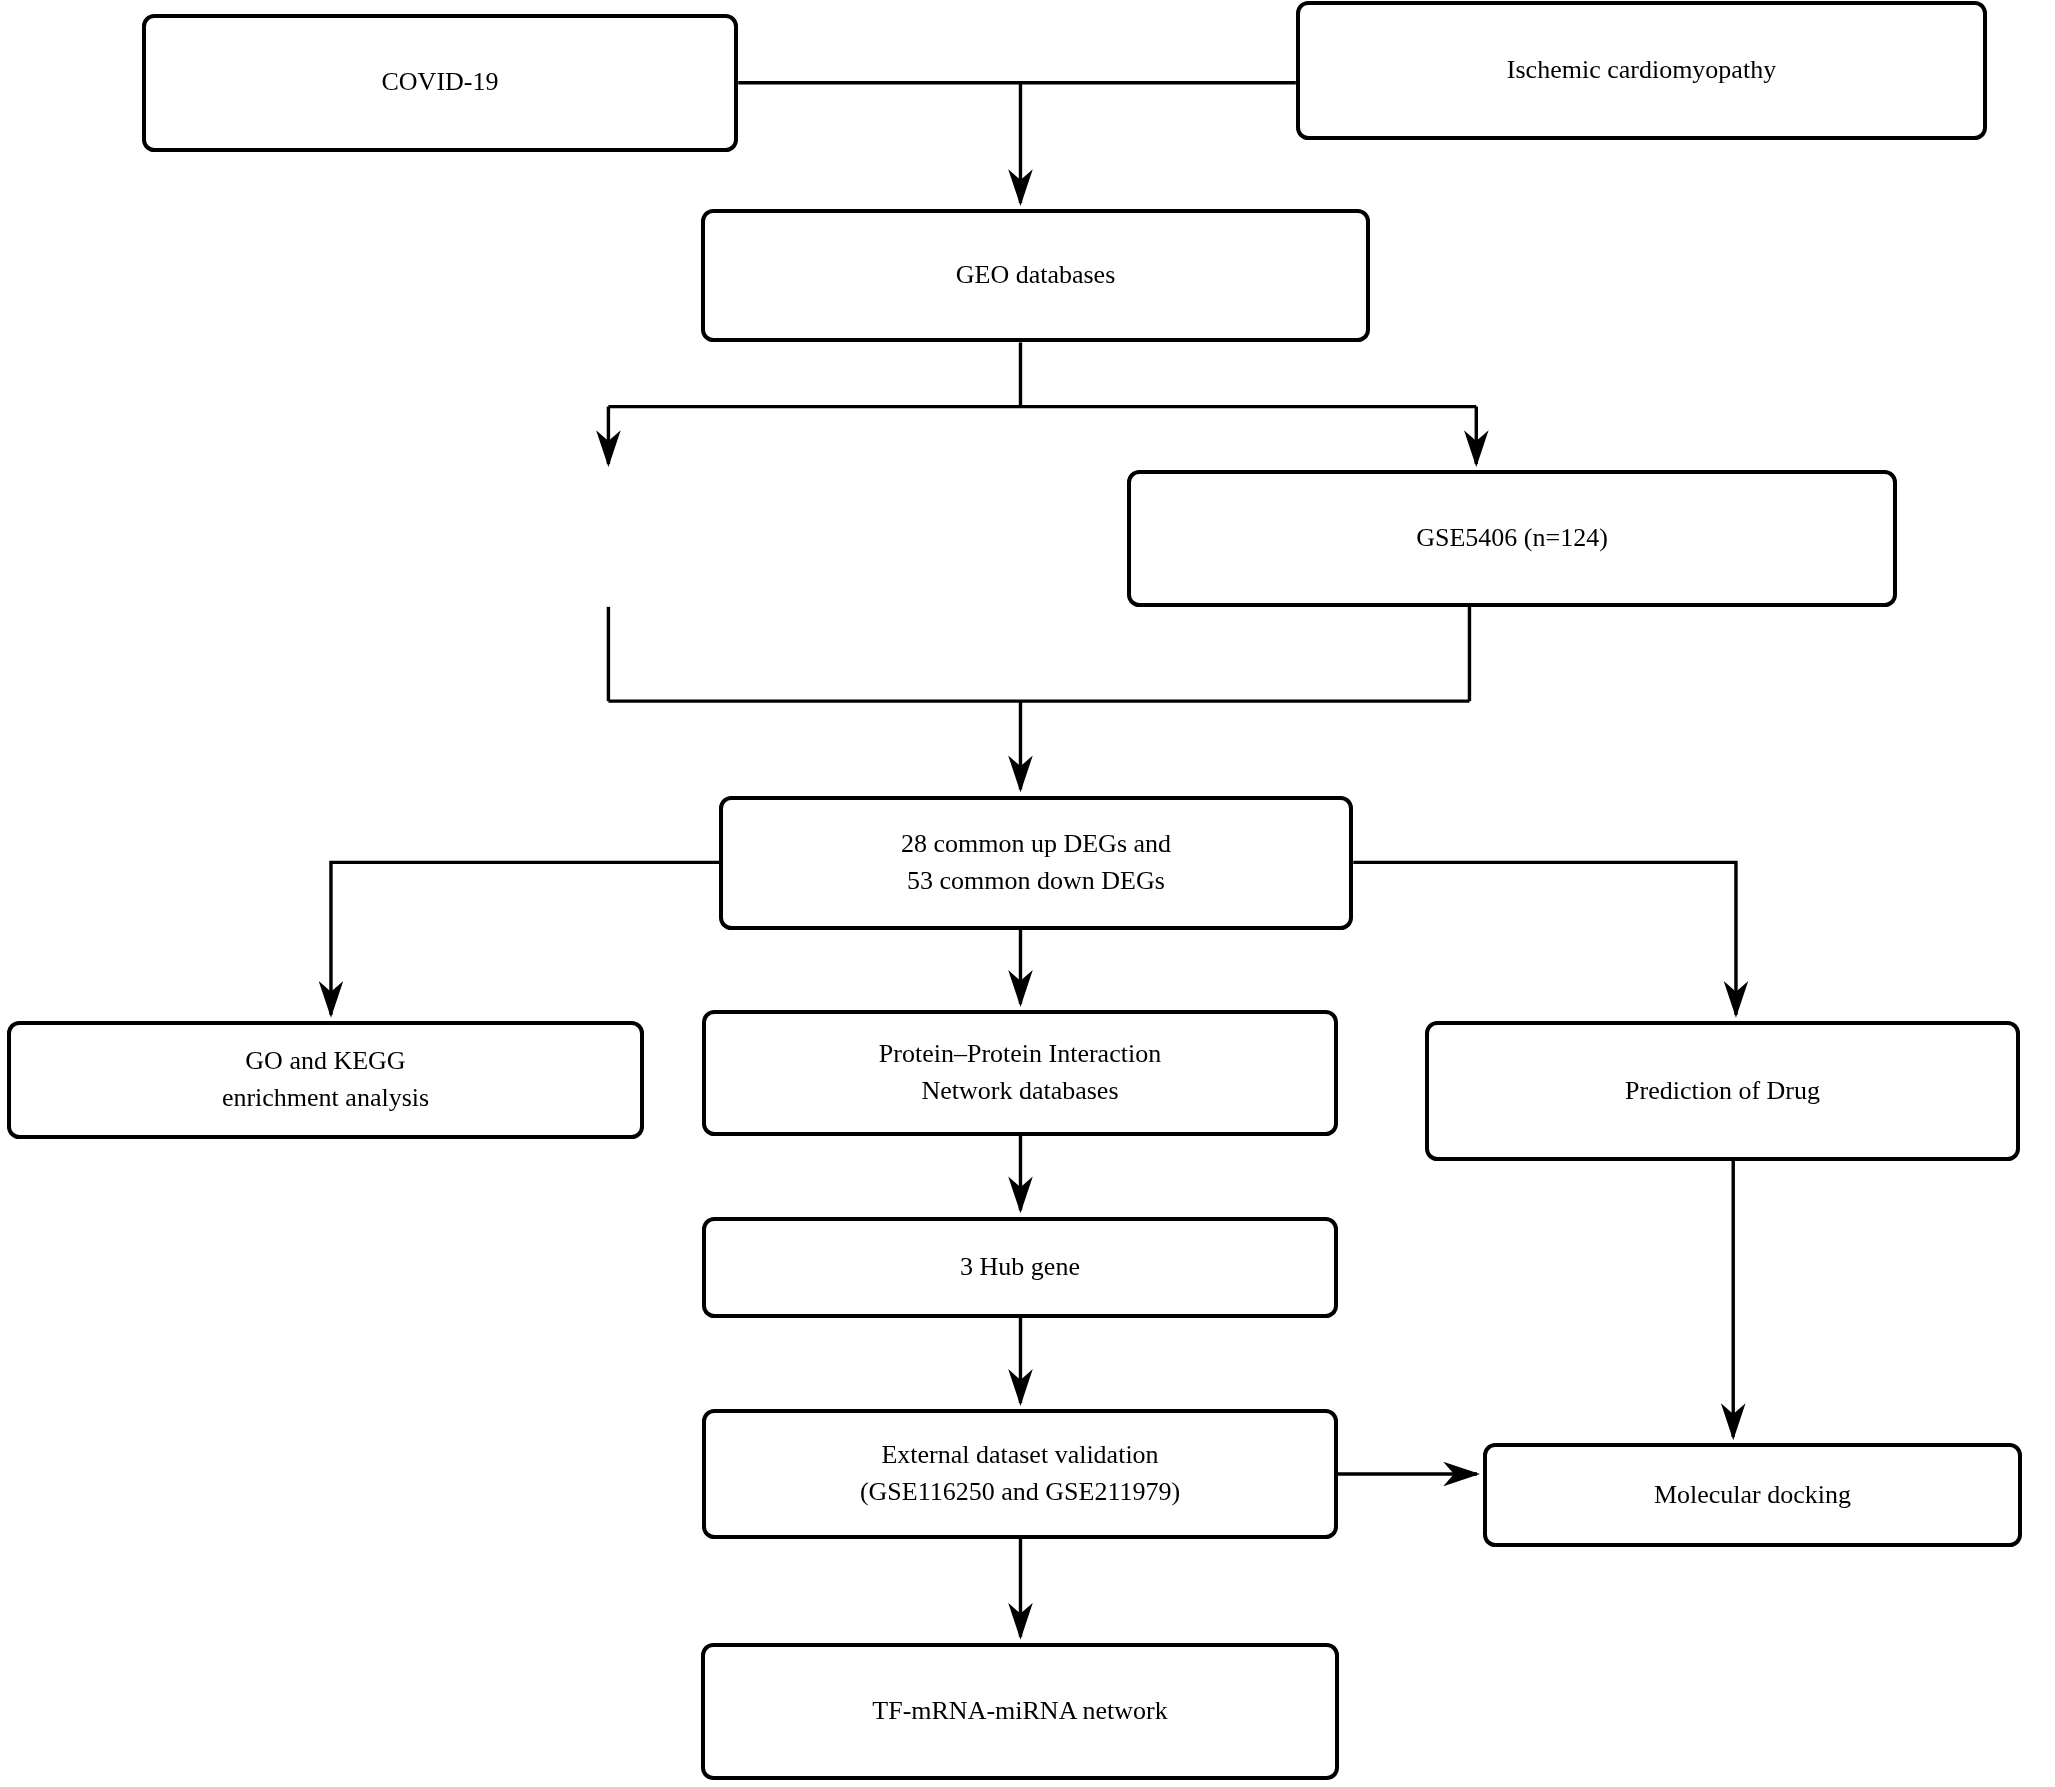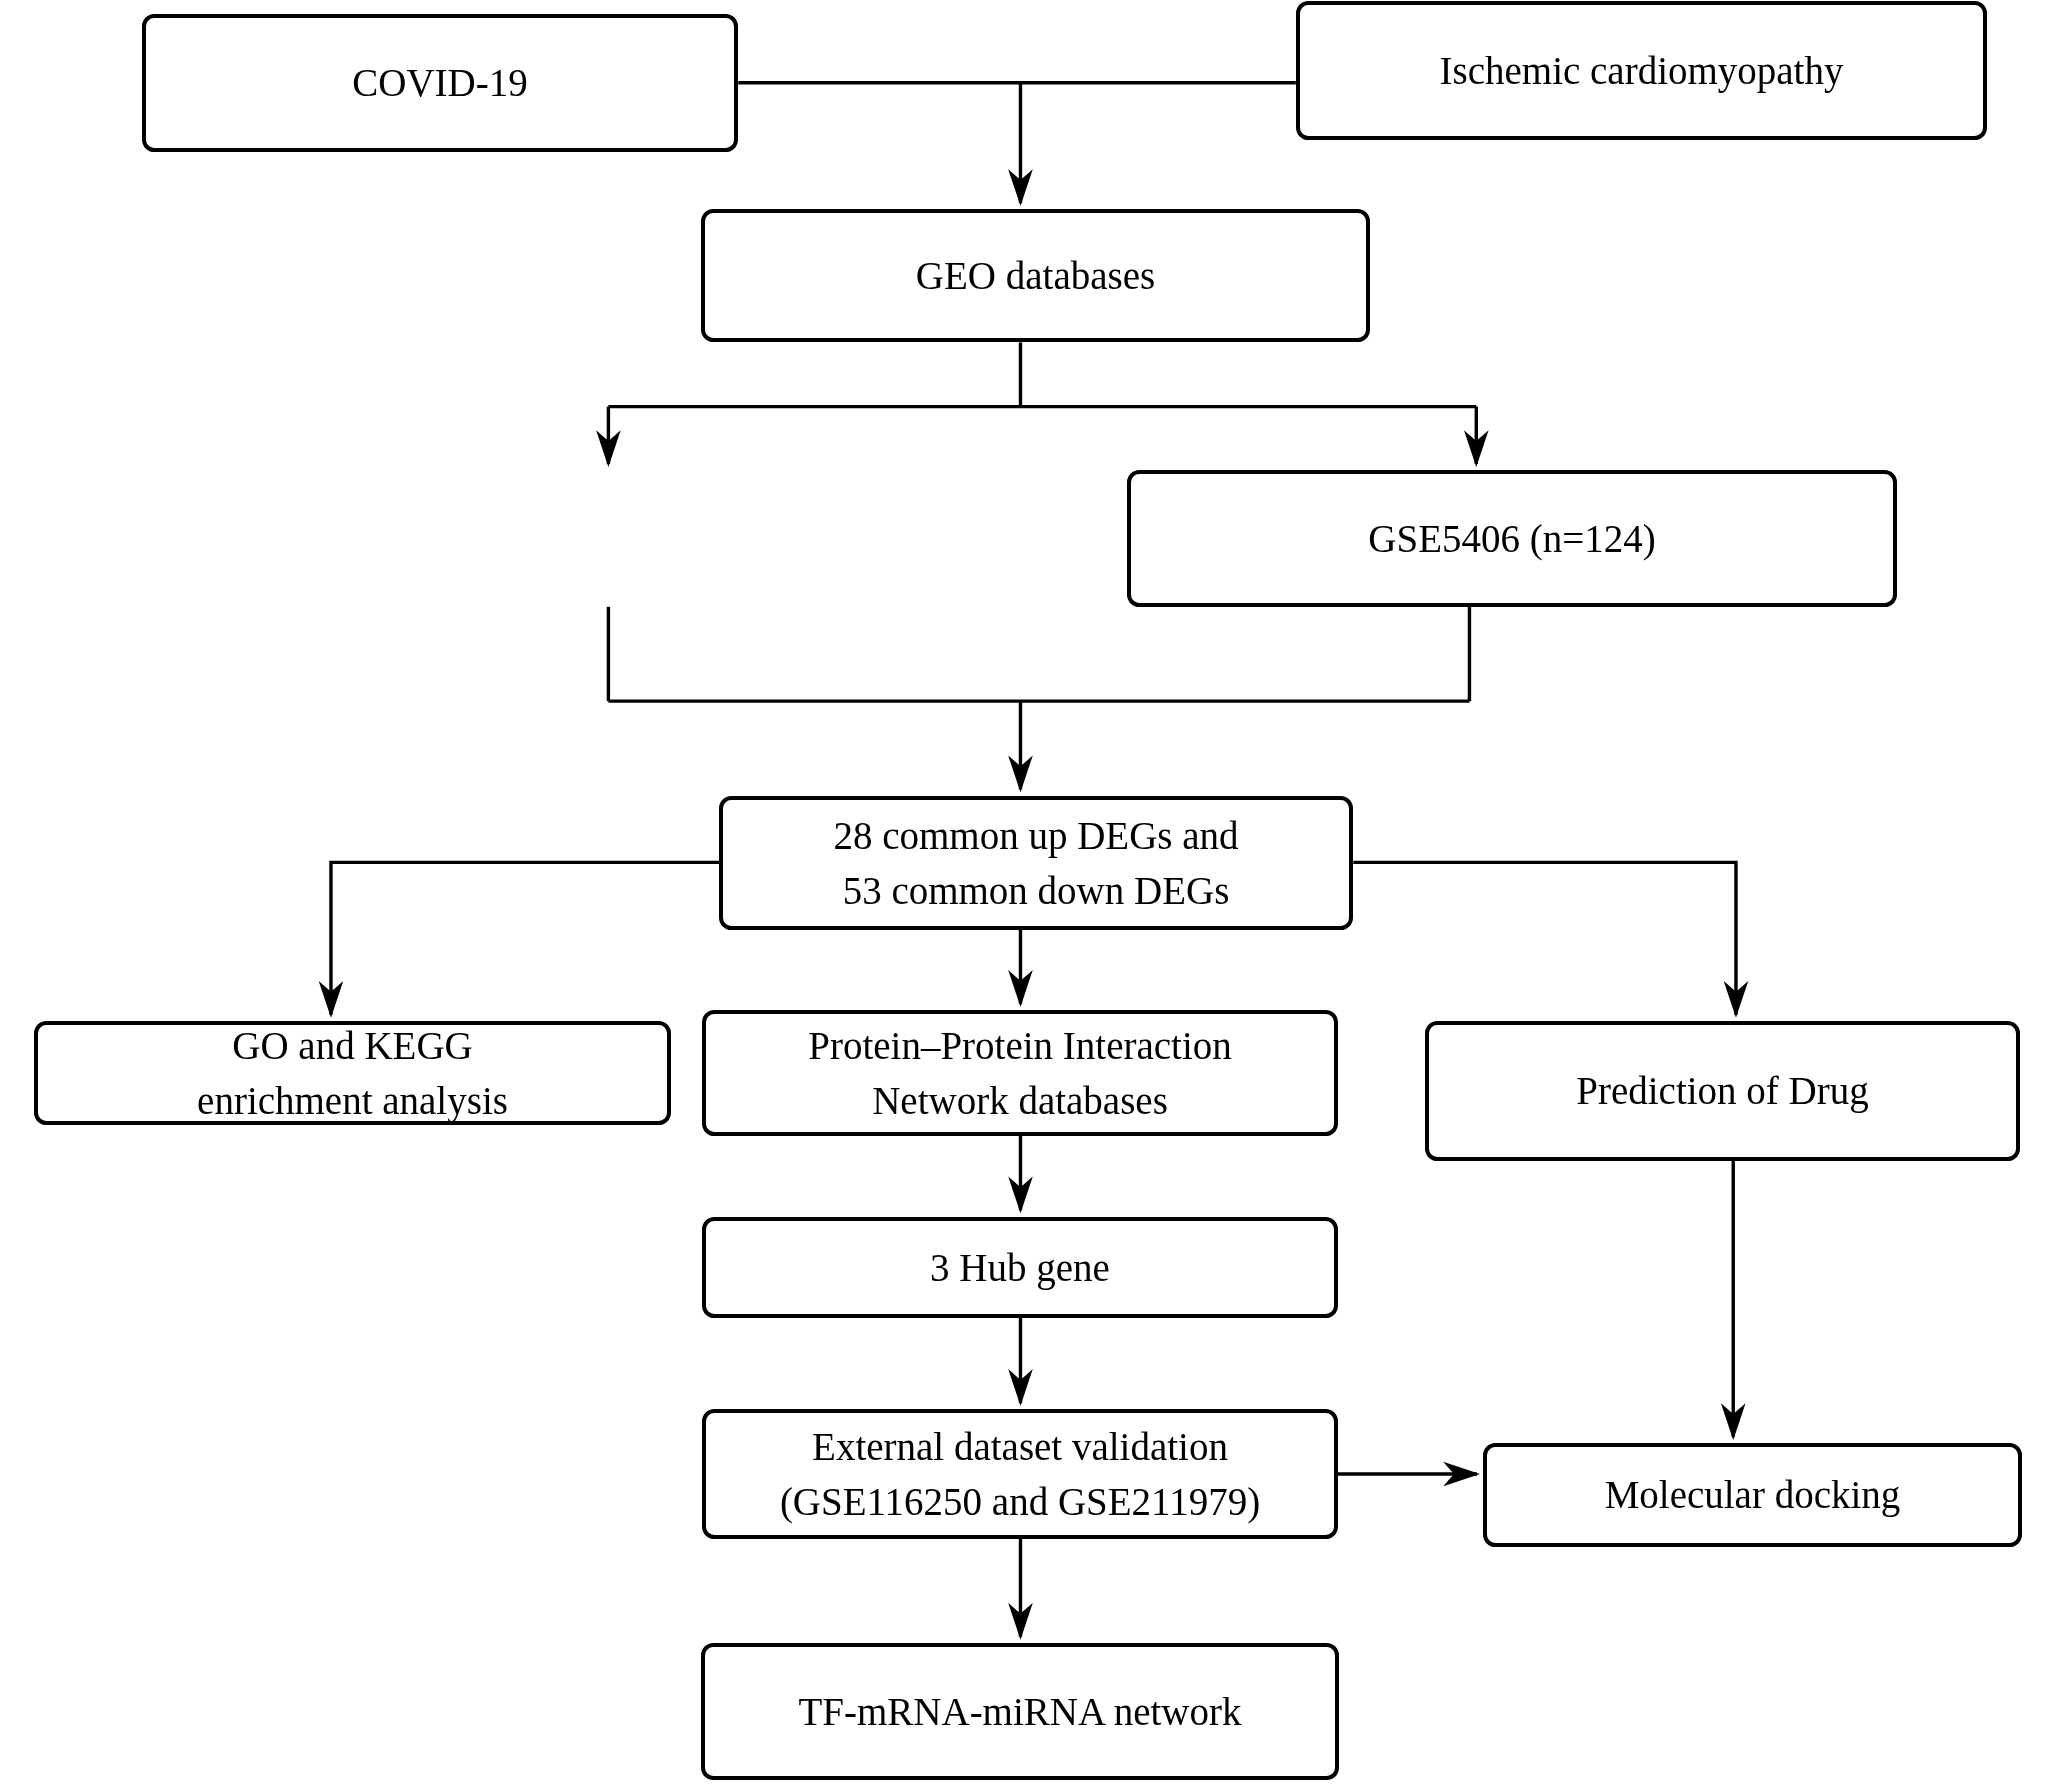--- a/index.html
+++ b/index.html
@@ -34,21 +34,21 @@
   .box {
     position: absolute;
     background: var(--box-fill);
     border: 4.1px solid var(--box-border);
     border-radius: 12.3px;
     display: flex;
     flex-direction: column;
     justify-content: center;
     align-items: center;
     text-align: center;
-    font-size: 39px;
+    font-size: 26px;
     line-height: 1.42;
     color: var(--text);
     padding: 2.7px 8.2px;
   }
   .ln { display: block; white-space: nowrap; }
 </style>
 </head>
 <body>
 
 <div id="canvas">
@@ -95,21 +95,21 @@
 
   <div class="box" style="left:1127px; top:470px; width:770px; height:137px">
     <span class="ln">GSE5406 (n=124)</span>
   </div>
 
   <div class="box" style="left:719px; top:796px; width:634px; height:134px">
     <span class="ln">28 common up DEGs and</span>
     <span class="ln">53 common down DEGs</span>
   </div>
 
-  <div class="box" style="left:34px; top:1021px; width:637px; height:104px">
+  <div class="box" style="left:7px; top:1021px; width:637px; height:118px">
     <span class="ln">GO and KEGG</span>
     <span class="ln">enrichment analysis</span>
   </div>
 
   <div class="box" style="left:702px; top:1010px; width:636px; height:126px">
     <span class="ln">Protein–Protein Interaction</span>
     <span class="ln">Network databases</span>
   </div>
 
   <div class="box" style="left:1425px; top:1021px; width:595px; height:140px">

